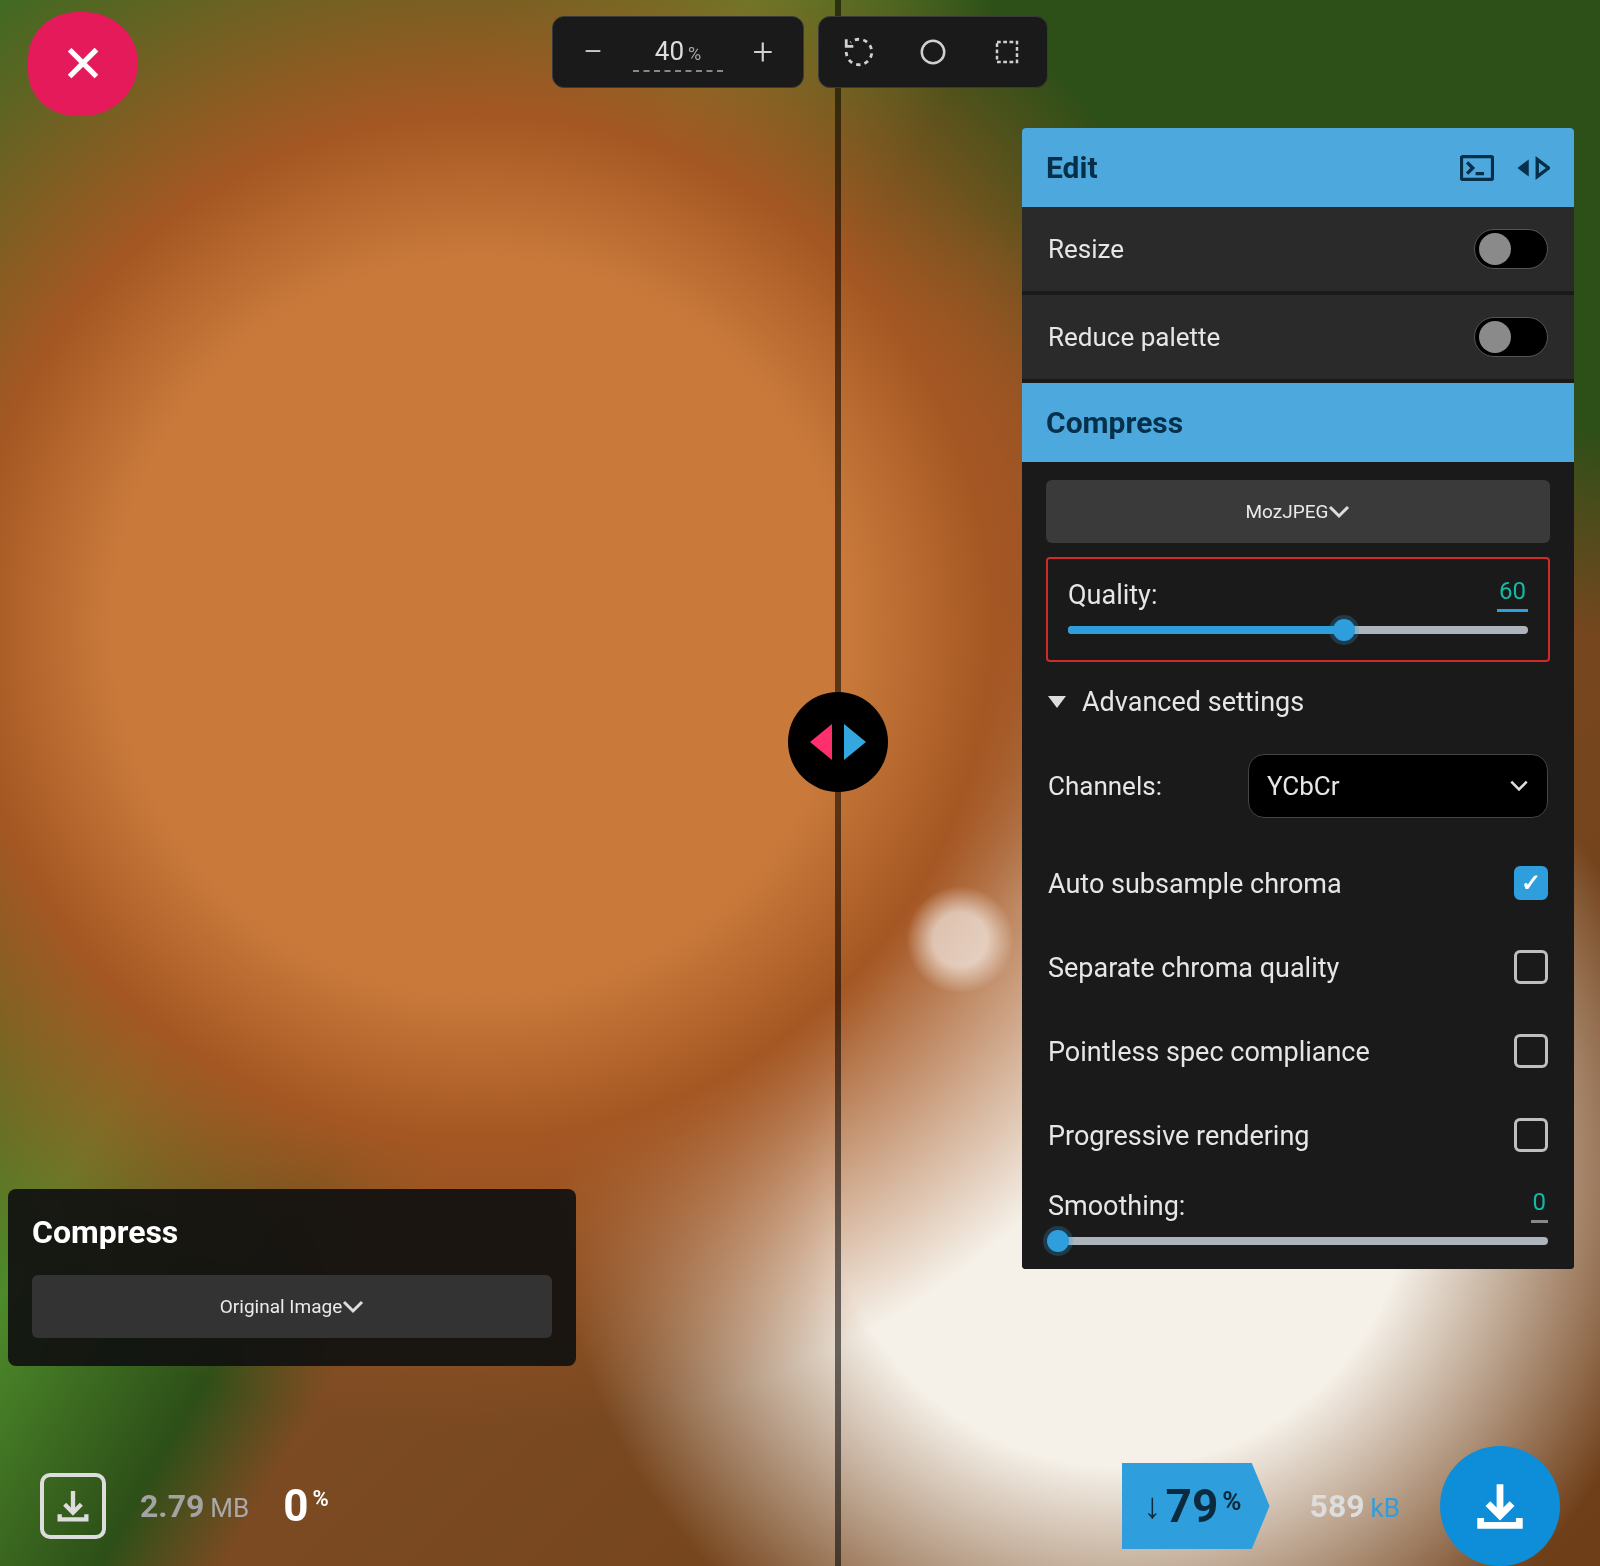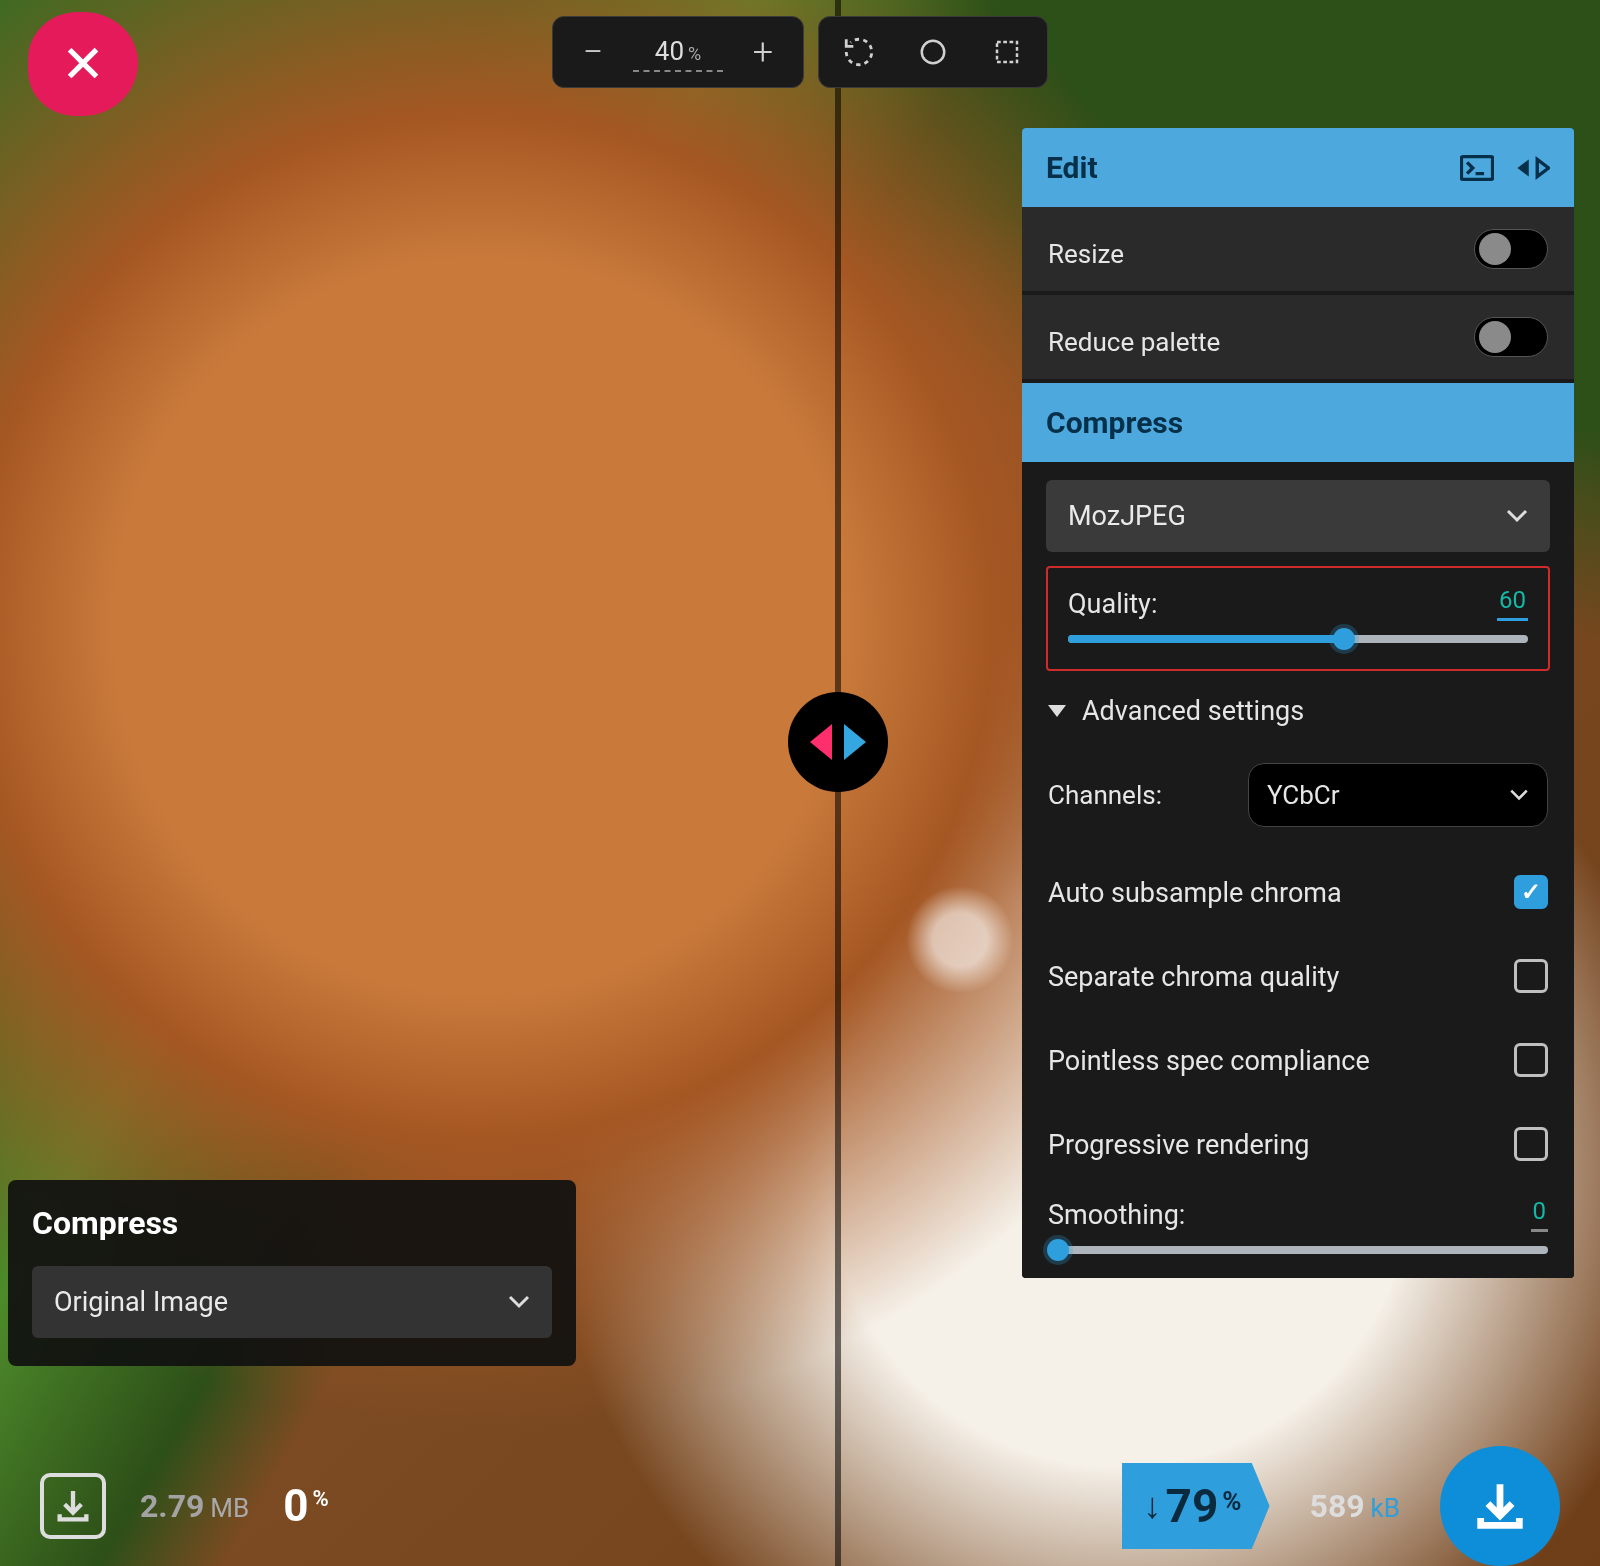--- a/index.html
+++ b/index.html
@@ -31,23 +31,23 @@
   .tool-group{display:flex;background:#1a1a1a;border:1px solid #3a3a3a;border-radius:12px;padding:6px;gap:6px;align-items:center;}
   .tool-btn{width:68px;height:58px;border-radius:8px;display:flex;align-items:center;justify-content:center;color:#d0d0d0;font-size:36px;font-weight:300;}
   .zoom-val{min-width:90px;text-align:center;color:#ddd;font-size:26px;border-bottom:2px dashed #888;padding:4px 0;}
   .zoom-val .pct{font-size:18px;margin-left:4px;color:#aaa;}
   svg{display:block;}
 
   
   .panel{position:absolute;top:128px;right:26px;width:552px;background:#1a1a1a;border-radius:4px;overflow:hidden;font-size:26px;color:#e6e6e6;}
   .panel-head{background:#4da9dd;color:#063049;font-weight:700;padding:22px 24px;font-size:30px;display:flex;align-items:center;justify-content:space-between;}
   .head-icons{display:flex;gap:22px;align-items:center;}
-  .row{display:flex;align-items:flex-end;justify-content:space-between;padding:22px 26px;background:#2a2a2a;border-bottom:4px solid #1a1a1a;}
+  .row{display:flex;align-items:center;justify-content:space-between;padding:22px 26px;background:#2a2a2a;border-bottom:4px solid #1a1a1a;}
   .section-head{background:#4da9dd;color:#063049;font-weight:700;padding:22px 24px;font-size:30px;}
-  .select{background:#3a3a3a;border-radius:6px;padding:20px 22px;display:flex;align-items:center;justify-content:space-between;font-size:27px;color:#eaeaea;}
+  .select{background:#3a3a3a;border-radius:6px;padding:20px 22px;display:flex;align-items:center;justify-content:center;font-size:19px;color:#eaeaea;}
   .panel-body{padding:18px 24px 24px;background:#1a1a1a;display:flex;flex-direction:column;gap:10px;}
   .quality-box{border:2px solid #cf2b2b;border-radius:4px;padding:18px 20px 26px;margin-top:4px;}
   .field-row{display:flex;align-items:center;justify-content:space-between;font-size:27px;margin-bottom:14px;}
   .num-val{color:#14b8a6;border-bottom:3px solid #2e9edc;padding:0 2px 4px;font-size:24px;}
   .slider{position:relative;height:8px;border-radius:4px;background:#aeb4bb;}
   .slider .fill{position:absolute;left:0;top:0;bottom:0;border-radius:4px;background:#2e9edc;}
   .slider .thumb{position:absolute;top:50%;width:22px;height:22px;border-radius:50%;background:#2e9edc;transform:translate(-50%,-50%);box-shadow:0 0 0 4px rgba(46,158,220,.25);}
   .adv-row{display:flex;align-items:center;gap:16px;padding:14px 2px 8px;font-size:27px;}
   .chev{width:0;height:0;border-left:9px solid transparent;border-right:9px solid transparent;border-top:12px solid #ddd;}
   .check-row{display:flex;align-items:flex-end;justify-content:space-between;padding:20px 2px;font-size:27px;}

